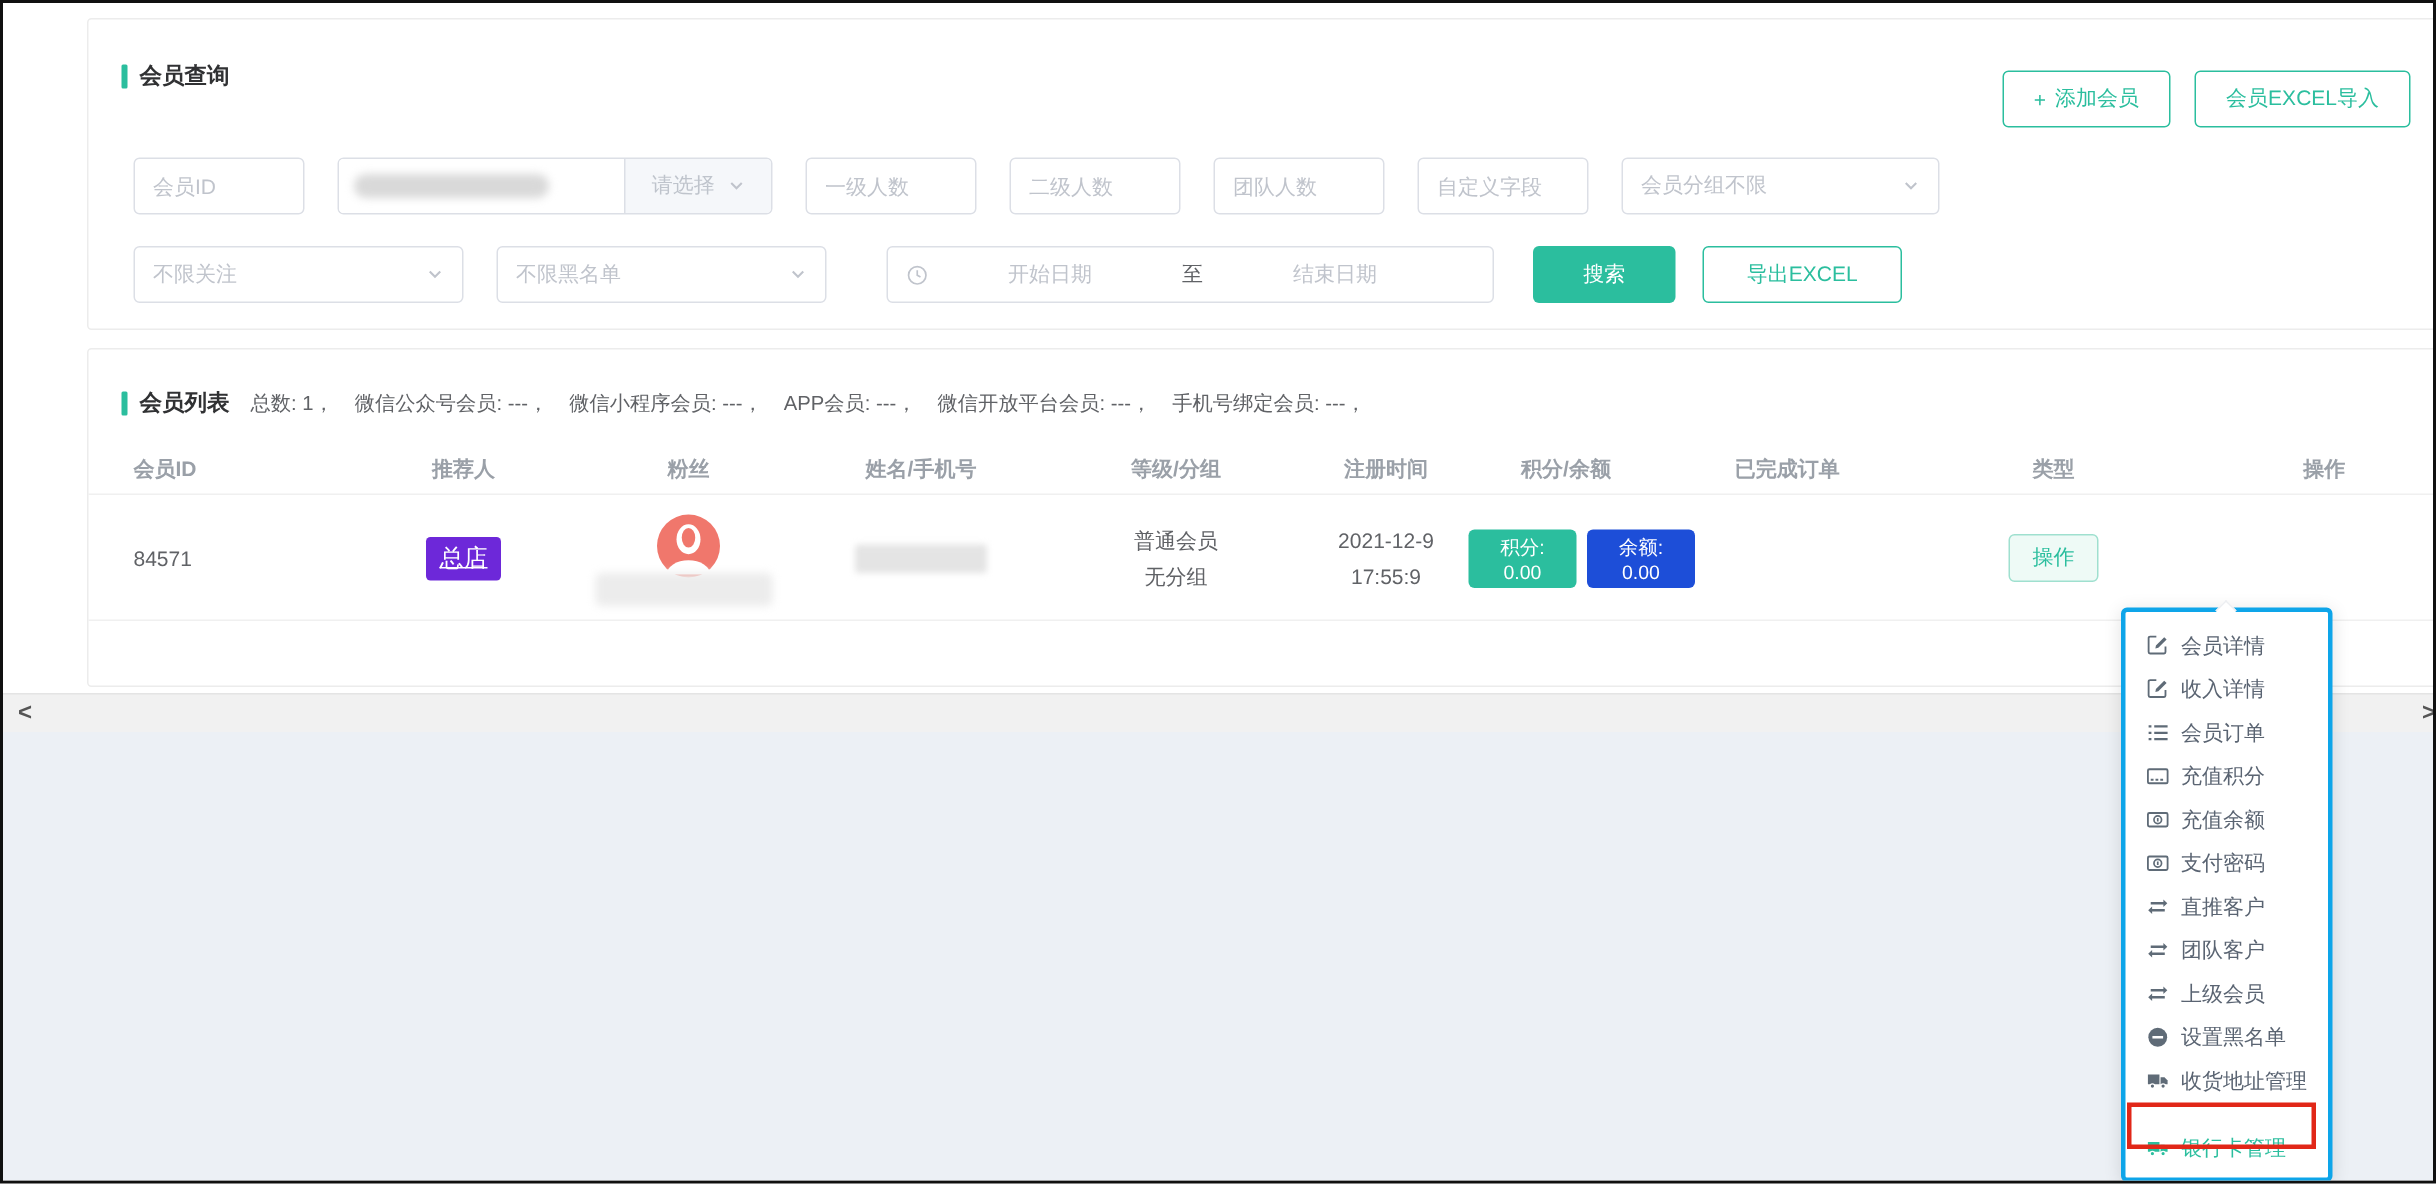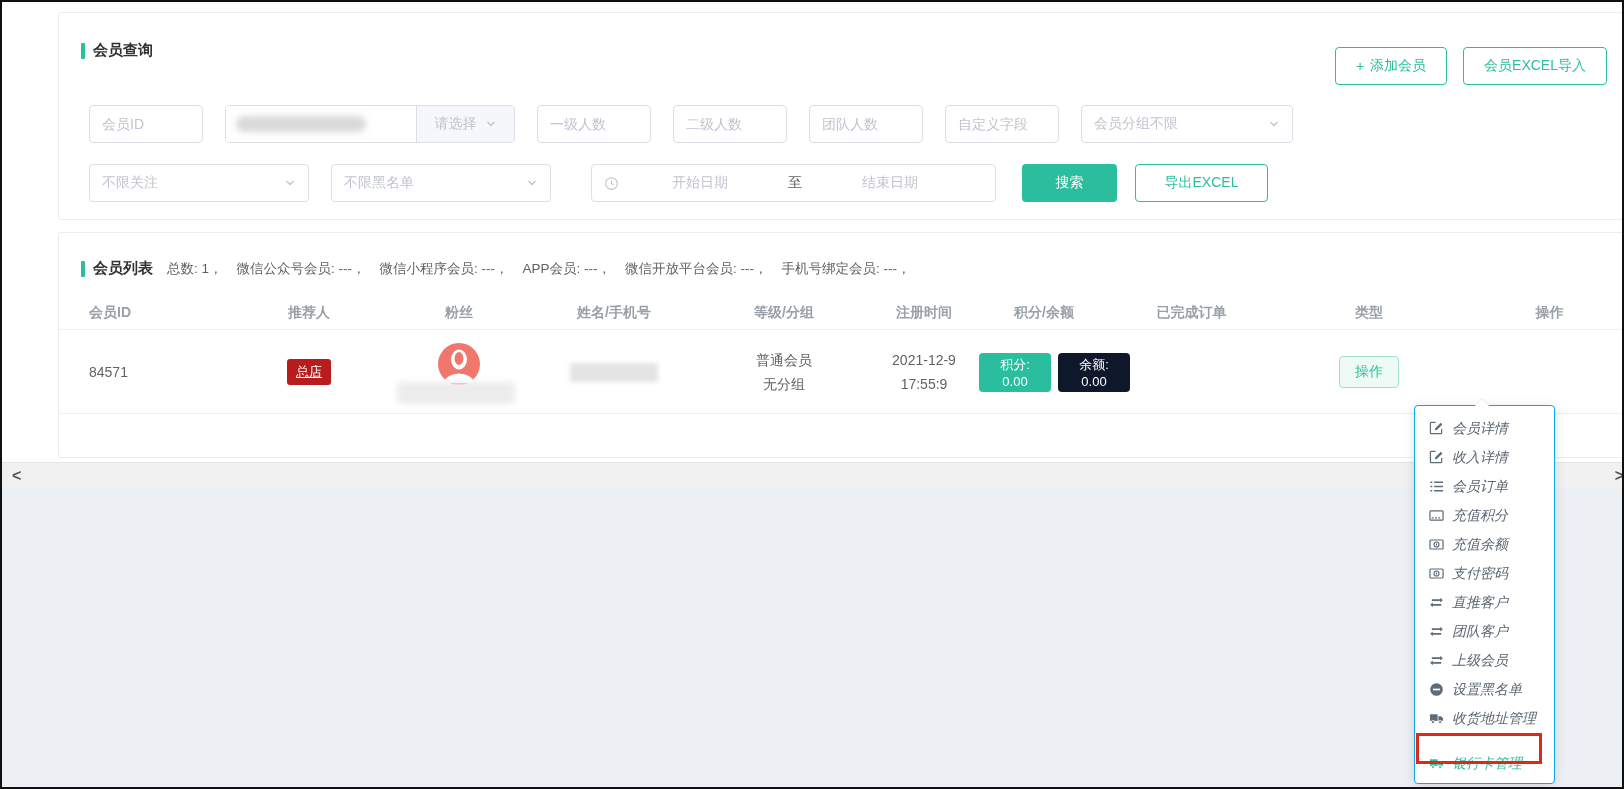--- a/index.html
+++ b/index.html
@@ -68,25 +68,25 @@
   .stats span { margin-right:14px; }
 
   .tgrid { display:grid; grid-template-columns:140px 160px 140px 170px 170px 110px 130px 165px 190px 1fr;
     align-items:center; padding:0 30px; }
   .thead { margin-top:18px; height:34px; color:#9aa0a8; font-weight:bold; font-size:14px;
     border-bottom:1px solid #f0f0f0; }
   .thead div, .trow > div { text-align:center; }
   .thead div:first-child, .trow > div:first-child { text-align:left; }
   .trow { height:84px; border-bottom:1px solid #f0f0f0; color:#606266; }
 
-  .badge-purple { display:inline-block; background:#b91c1c; color:#fff; font-size:13px;
+  .badge-purple { display:inline-block; background:#6d28d9; color:#fff; font-size:16px;
     padding:4px 9px; border-radius:3px;text-decoration:underline; }
   .pill { display:inline-block; color:#fff; font-size:13px; padding:3px 10px; border-radius:4px; min-width:72px; }
   .pill-teal { background:#2BBE9E; }
-  .pill-orange { background:#0f172a; }
+  .pill-orange { background:#1d4ed8; }
   .pill-stack { display:flex; flex-direction:row; align-items:center; gap:7px; }
   .two-line { line-height:24px; }
 
   .fans-cell { position:relative; height:84px; }
   .avatar { position:absolute; left:50%; top:12px; transform:translateX(-50%); }
   .fans-blob { position:absolute; left:8px; top:52px; width:118px; height:22px;
     background:#ececec; filter:blur(3px); border-radius:4px; }
   .name-blob { display:inline-block; width:88px; height:19px; background:#e4e4e4;
     filter:blur(2px); border-radius:2px; vertical-align:middle; }
 
@@ -97,22 +97,22 @@
   #hscroll-strip { position:absolute; left:0; top:460px; width:1620px; height:26px;
     background:#f1f1f1; border-top:1px solid #e4e4e4; }
   .strip-arrow { position:absolute; top:2px; font-size:16px; font-weight:bold; color:#555;
     cursor:pointer; line-height:22px; }
   #strip-left { left:10px; }
   #strip-right { right:-2px; }
   #bottom-bg { position:absolute; left:0; top:486px; width:1620px; height:299px; background:#ecf0f5; }
 
   
   #action-menu { position:absolute; left:1412px; top:403px; width:141px; background:#fff;
-    border:1px solid #0ea5e9; border-radius:4px; box-shadow:0 2px 12px rgba(0,0,0,.12);
-    padding:8px 0 5px 0; z-index:10;font-style:italic; }
+    border:3px solid #0ea5e9; border-radius:4px; box-shadow:0 2px 12px rgba(0,0,0,.12);
+    padding:8px 0 5px 0; z-index:10; }
   #menu-caret { position:absolute; left:62px; top:-6px; width:10px; height:10px; background:#fff;
     transform:rotate(45deg); border-left:1px solid #eceef1; border-top:1px solid #eceef1; }
   .menu-item { display:flex; align-items:center; gap:8px; height:29px; padding:0 14px;
     color:#5a6472; cursor:pointer; white-space:nowrap; font-size:14px; }
   .menu-item .mi { display:flex; align-items:center; color:#5f6b77; }
   .menu-item.active { color:#2BBE9E;margin-top:16px; }
   .menu-item.active .mi { color:#2BBE9E; }
   #annotation-box { position:absolute; left:1px; top:327px; width:126px; height:31px;
     border:3px solid #E12718; pointer-events:none; }
 </style>

